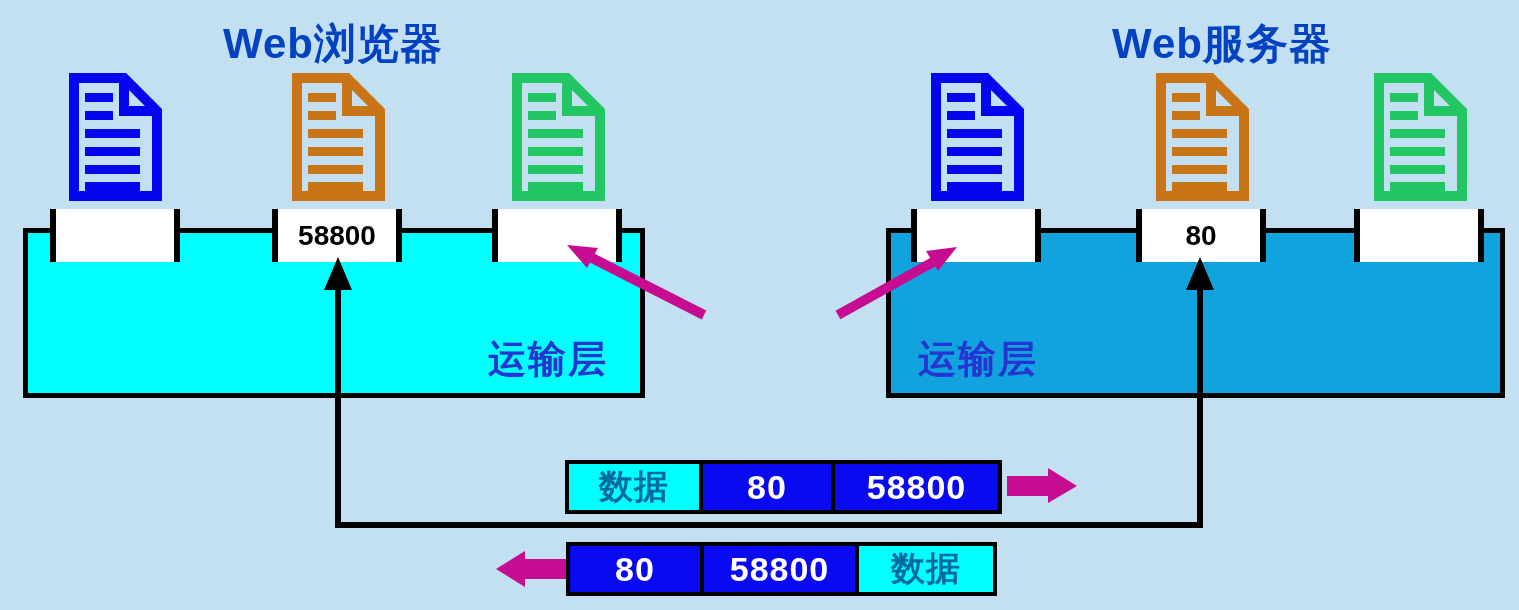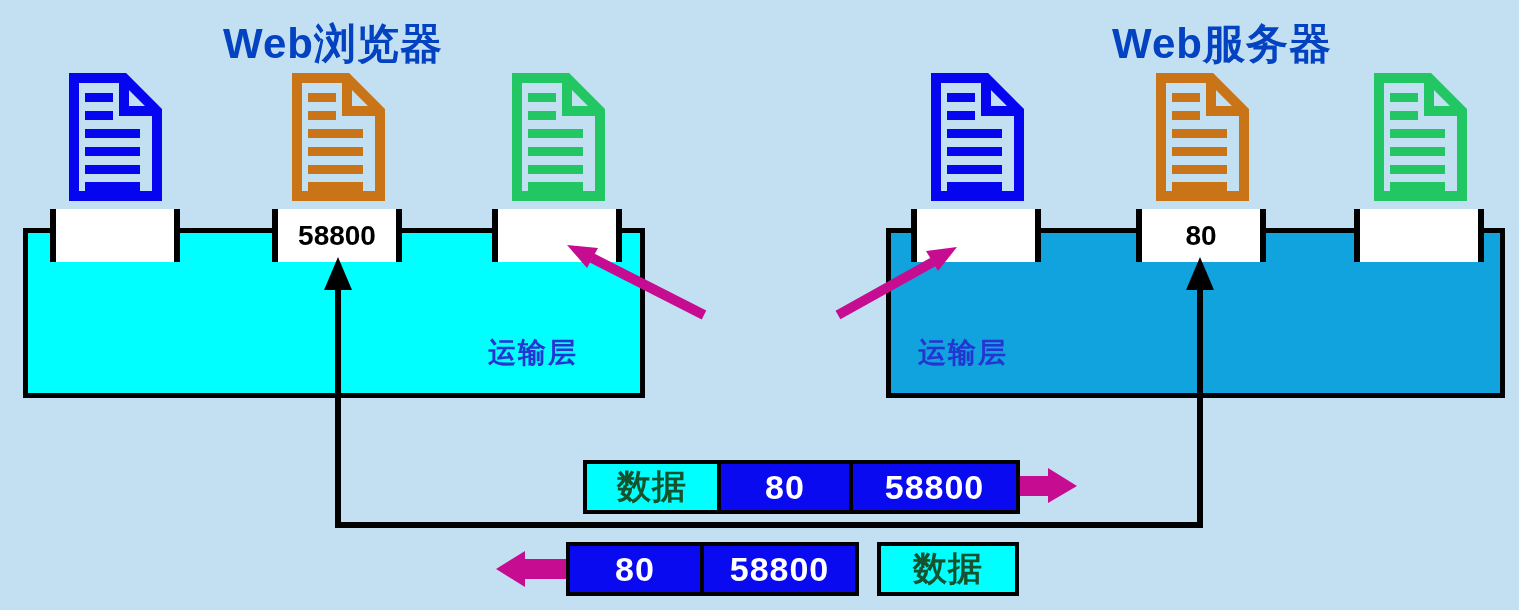--- a/index.html
+++ b/index.html
@@ -16,37 +16,37 @@
     position:absolute;top:228px;height:170px;
     border:5px solid #000;box-sizing:border-box;
   }
   .slot{
     position:absolute;top:209px;width:130px;height:53px;background:#ffffff;
     border-left:6px solid #000;border-right:6px solid #000;box-sizing:border-box;
     display:flex;align-items:center;justify-content:center;
     font-size:28px;font-weight:bold;color:#000;z-index:3;
   }
   .layer-label{
-    position:absolute;top:334px;font-size:28px;font-weight:bold;
+    position:absolute;top:334px;font-size:38px;font-weight:bold;
     letter-spacing:2px;z-index:3;white-space:nowrap;
   }
   .callout{
     position:absolute;left:716px;top:300px;font-size:40px;font-weight:bold;
     letter-spacing:3px;z-index:4;white-space:nowrap;
   }
   #overlay{position:absolute;left:0;top:0;z-index:5;pointer-events:none;}
   .packet{position:absolute;display:flex;z-index:6;}
   .pcell{
     height:54px;display:flex;align-items:center;justify-content:center;
     border:4px solid #000;box-sizing:border-box;
     font-size:34px;font-weight:bold;letter-spacing:1px;
   }
   .pcell + .pcell{margin-left:-4px;}
   .pcell.port-cell{color:#ffffff;}
-  .pcell.data-cell{color:#14532d;margin-left:18px;}
+  .pcell.data-cell{color:#0369a1;}
 </style>
 </head>
 <body>
 
 <div id="canvas" style="background-color: rgb(195, 223, 242);">
 
   <div class="title" style="left: 208px; color: rgb(3, 66, 192);">Web浏览器</div>
   <div class="title" style="left: 1097px; color: rgb(3, 66, 192);">Web服务器</div>
 
   <svg class="doc" style="left: 66px; color: rgb(5, 5, 240);" width="97" height="130" viewBox="0 0 97 130">

